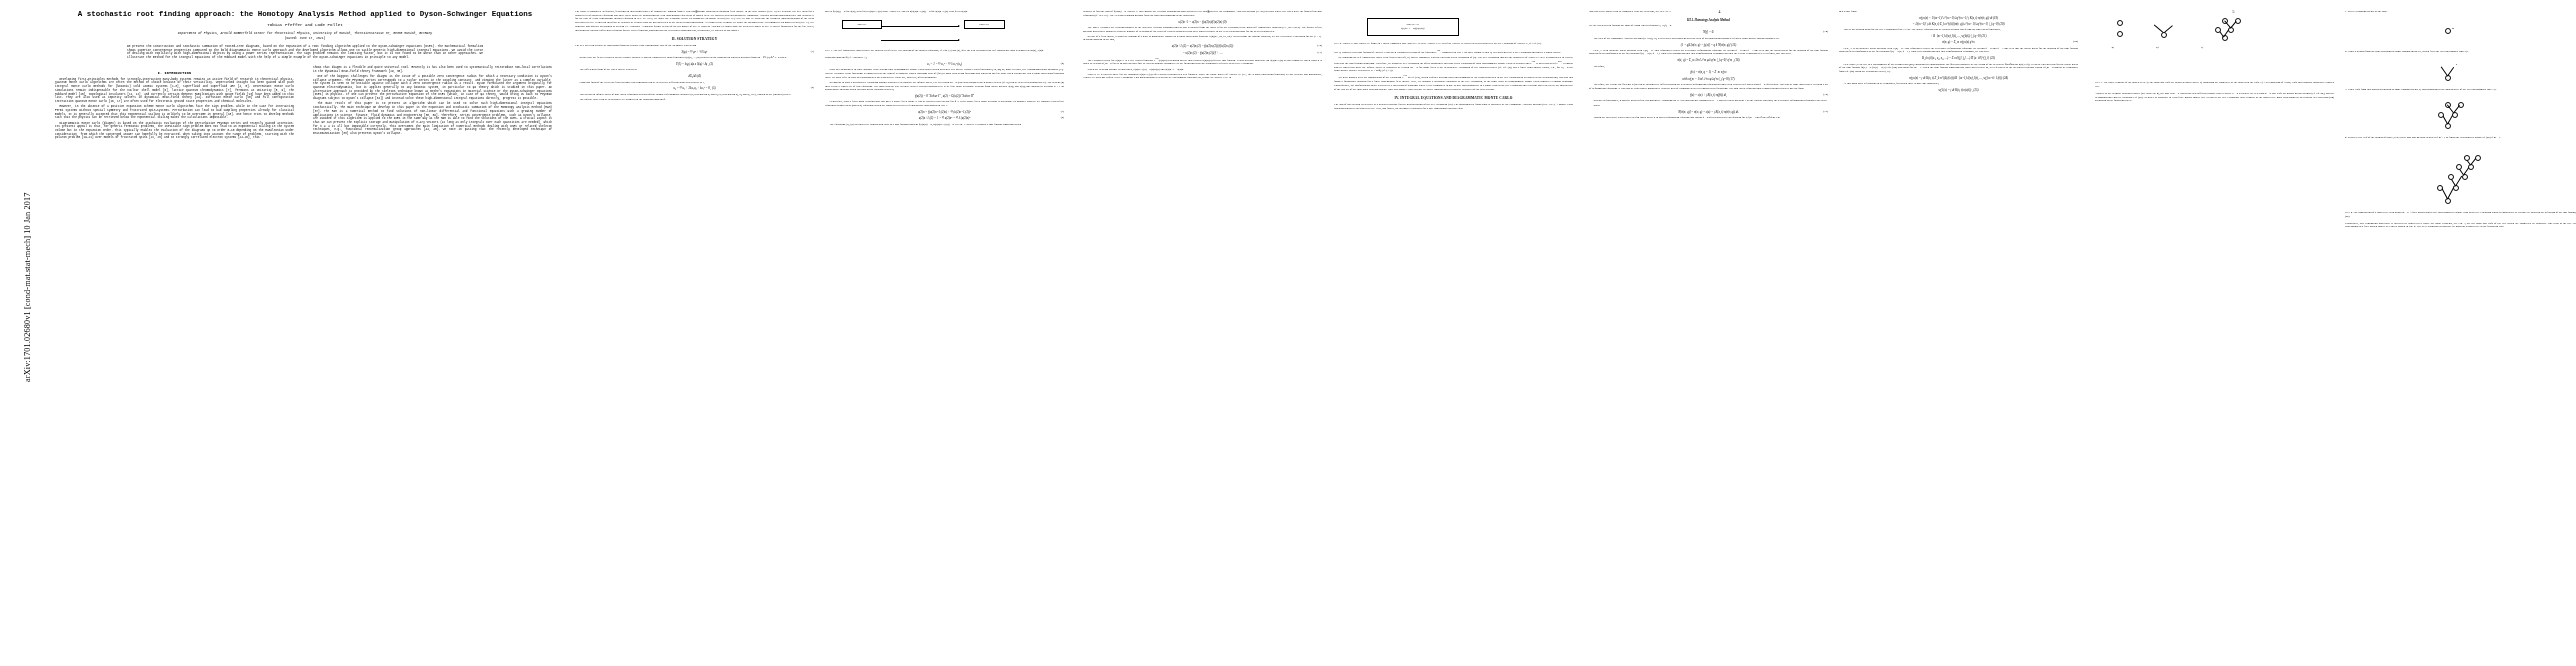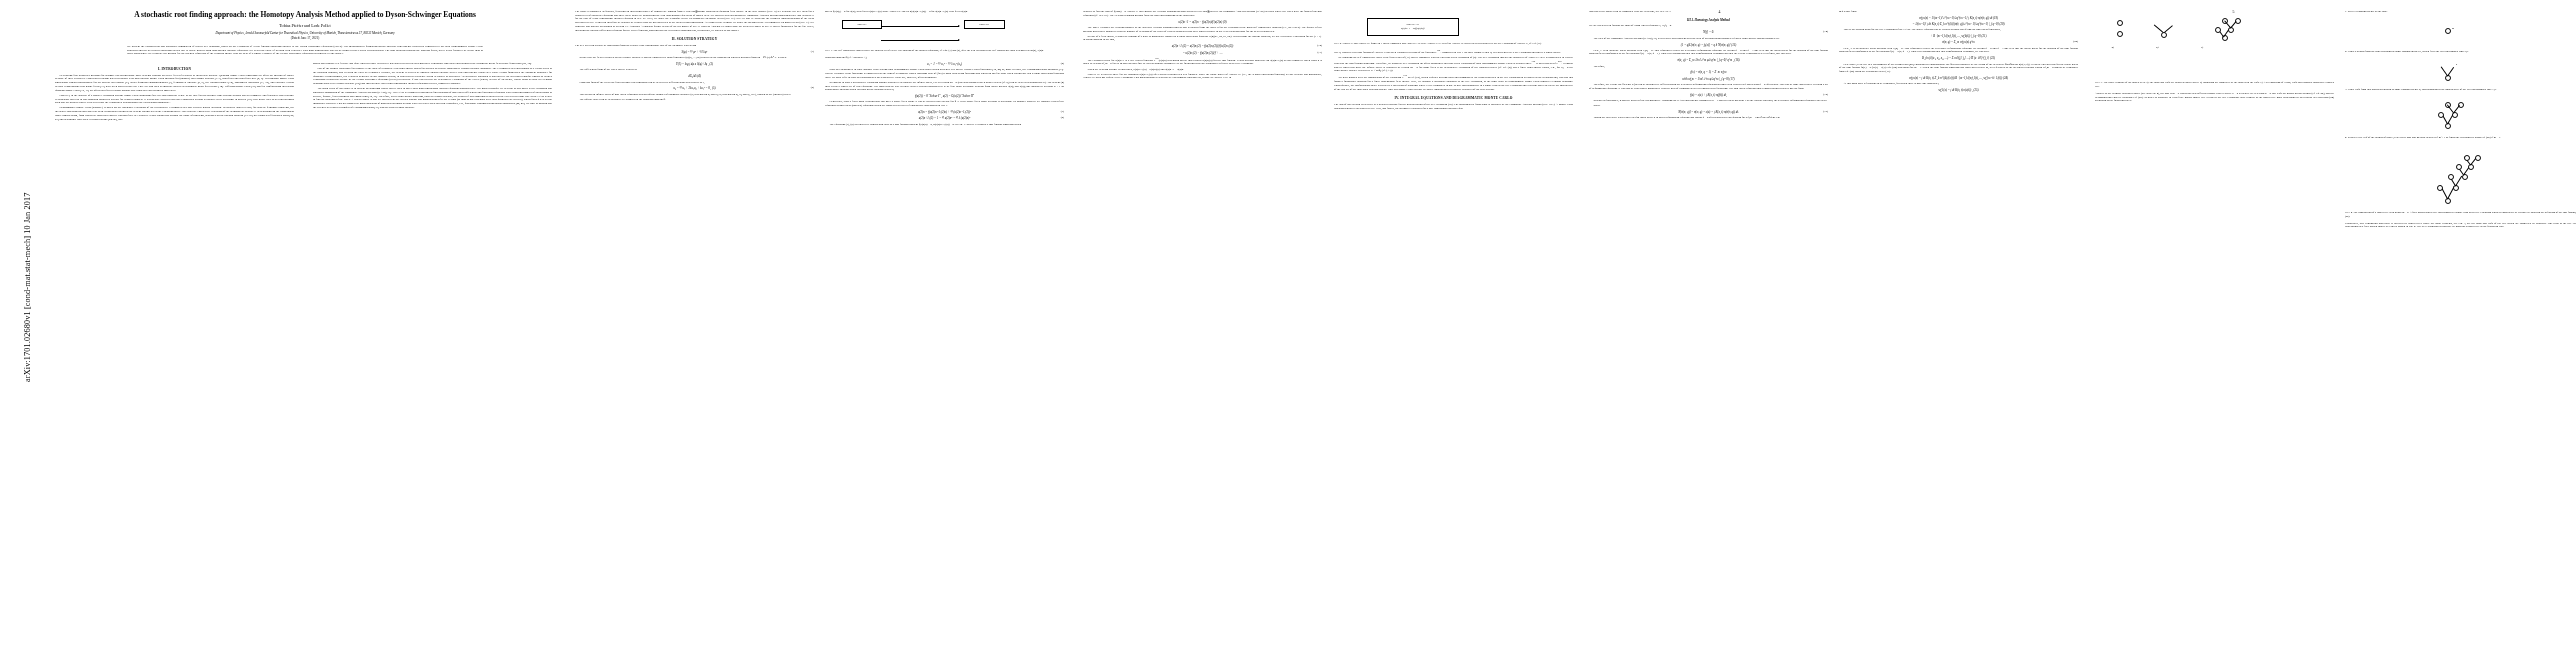--- a/index.html
+++ b/index.html
@@ -33,21 +33,21 @@
   }
   .col{
     position:absolute;
     top:0;
     width:239px;
     font-size:2.8px;
     line-height:1.34;
     text-align:justify;
     hyphens:auto;
   }
-  .c1{left:22px;width:500px;}
+  .c1{left:22px;width:500px;font-family:Liberation Mono, monospace;}
   .c2{left:542px;}
   .c3{left:792px;}
   .c4{left:1050px;}
   .c5{left:1301px;}
   .c6{left:1556px;}
   .c7{left:1806px;}
   .c8{left:2062px;}
   .c9{left:2312px;}
 
   .pagenum{

